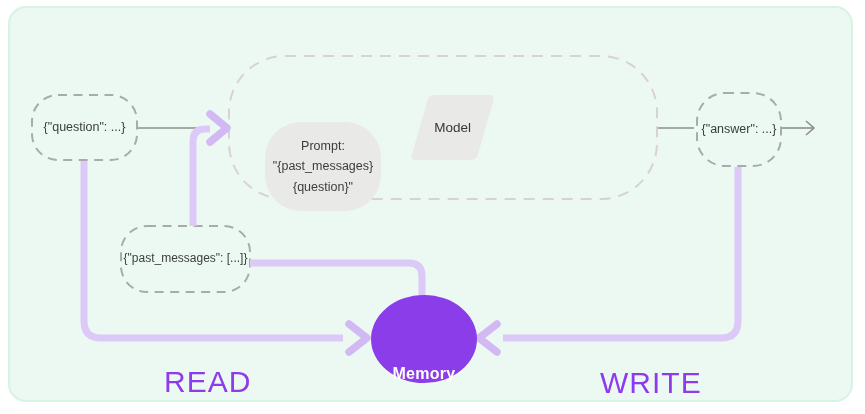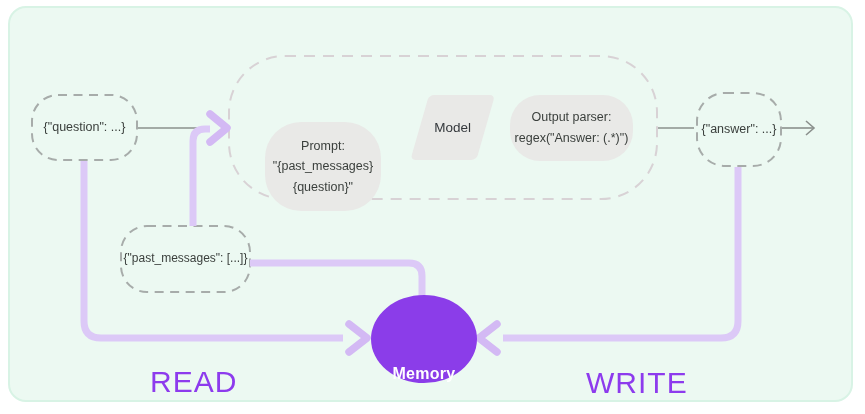--- a/index.html
+++ b/index.html
@@ -37,21 +37,21 @@
     position:absolute;inset:0;display:flex;align-items:center;justify-content:center;
     transform:skewX(16deg);color:#34383c;font-size:13.5px;
   }
   .memory{
     position:absolute;left:371px;top:295px;width:106px;height:88px;border-radius:50%;
     background:var(--memory_fill,#8b3de9);display:flex;align-items:flex-end;justify-content:center;
     color:#ffffff;font-weight:bold;font-size:16px;letter-spacing:.3px;
   }
   .flow-label{
     position:absolute;color:var(--label_text,#8d3bed);
-    font-size:30px;font-weight:500;letter-spacing:1px;
+    font-size:30px;font-weight:500;letter-spacing:1px;margin-left:14px;
   }
   .read-label{left:150px;top:365px;}
   .write-label{left:586px;top:366px;}
   .q-text{left:32px;top:95px;width:105px;height:65px;}
   .pm-text{left:121px;top:226px;width:129px;height:66px;font-size:12px;}
   .a-text{left:697px;top:93px;width:84px;height:73px;}
 </style>
 </head>
 <body>
 
@@ -94,26 +94,20 @@
       <span>Prompt:</span><br>
       <span>"{past_messages}</span><br>
       <span>{question}"</span>
     </span>
   </div>
 
   <div class="model-box">
     <span class="inner">Model</span>
   </div>
 
-  <div class="node-text fill-node outparser-box">
-    <span>
-      <span>Output parser:</span><br>
-      <span>regex("Answer: (.*)")</span>
-    </span>
-  </div>
 
   <div class="memory">
     <span>Memory</span>
   </div>
 
   <div class="flow-label read-label">READ</div>
   <div class="flow-label write-label">WRITE</div>
 </div>
 
 </body></html>

